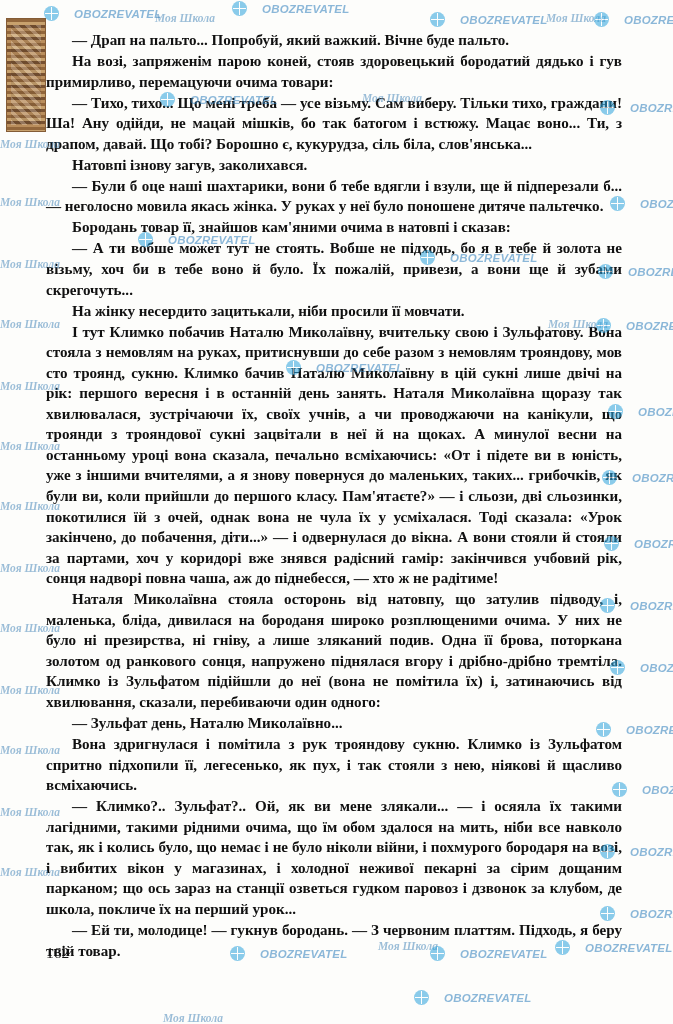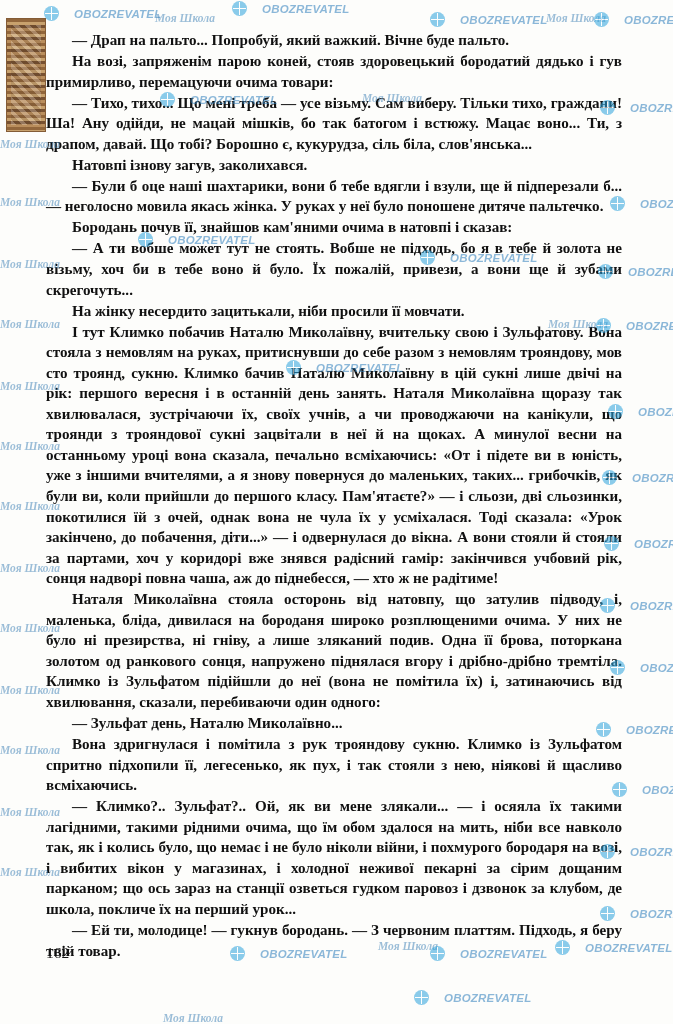--- a/index.html
+++ b/index.html
@@ -139,21 +139,21 @@
 <div class="page">
 
   <div class="ornament"></div>
 
   <div class="content">
     <p class="para">— Драп на пальто... Попробуй, який важкий. Вічне буде пальто.</p>
     <p class="para">На возі, запряженім парою коней, стояв здоровецький бородатий дядько і гув примирливо, перемацуючи очима товари:</p>
     <p class="para">— Тихо, тихо... Що мені треба — усе візьму. Сам виберу. Тільки тихо, граждани! Ша! Ану одійди, не мацай мішків, бо так батогом і встюжу. Мацає воно... Ти, з драпом, давай. Що тобі? Борошно є, кукурудза, сіль біла, слов'янська...</p>
     <p class="para">Натовпі ізнову загув, заколихався.</p>
     <p class="para">— Були б оце наші шахтарики, вони б тебе вдягли і взули, ще й підперезали б... — неголосно мовила якась жінка. У руках у неї було поношене дитяче пальтечко.</p>
-    <p class="para">Бородань почув її, знайшов кам'яними очима в натовпі і сказав:</p>
+    <p class="para">Бородань товар її, знайшов кам'яними очима в натовпі і сказав:</p>
     <p class="para">— А ти вобше может тут не стоять. Вобше не підходь, бо я в тебе й золота не візьму, хоч би в тебе воно й було. Їх пожалій, привези, а вони ще й зубами скрегочуть...</p>
     <p class="para">На жінку несердито зацитькали, ніби просили її мовчати.</p>
     <p class="para">І тут Климко побачив Наталю Миколаївну, вчительку свою і Зульфатову. Вона стояла з немовлям на руках, притиснувши до себе разом з немовлям трояндову, мов сто троянд, сукню. Климко бачив Наталю Миколаївну в цій сукні лише двічі на рік: першого вересня і в останній день занять. Наталя Миколаївна щоразу так хвилювалася, зустрічаючи їх, своїх учнів, а чи проводжаючи на канікули, що троянди з трояндової сукні зацвітали в неї й на щоках. А минулої весни на останньому уроці вона сказала, печально всміхаючись: «От і підете ви в юність, уже з іншими вчителями, а я знову повернуся до маленьких, таких... грибочків, як були ви, коли прийшли до першого класу. Пам'ятаєте?» — і сльози, дві сльозинки, покотилися їй з очей, однак вона не чула їх у усміхалася. Тоді сказала: «Урок закінчено, до побачення, діти...» — і одвернулася до вікна. А вони стояли й стояли за партами, хоч у коридорі вже знявся радісний гамір: закінчився учбовий рік, сонця надворі повна чаша, аж до піднебесся, — хто ж не радітиме!</p>
     <p class="para">Наталя Миколаївна стояла осторонь від натовпу, що затулив підводу, і, маленька, бліда, дивилася на бороданя широко розплющеними очима. У них не було ні презирства, ні гніву, а лише зляканий подив. Одна її брова, поторкана золотом од ранкового сонця, напружено піднялася вгору і дрібно-дрібно тремтіла. Климко із Зульфатом підійшли до неї (вона не помітила їх) і, затинаючись від хвилювання, сказали, перебиваючи один одного:</p>
     <p class="para">— Зульфат день, Наталю Миколаївно...</p>
     <p class="para">Вона здригнулася і помітила з рук трояндову сукню. Климко із Зульфатом спритно підхопили її, легесенько, як пух, і так стояли з нею, ніякові й щасливо всміхаючись.</p>
     <p class="para">— Климко?.. Зульфат?.. Ой, як ви мене злякали... — і осяяла їх такими лагідними, такими рідними очима, що їм обом здалося на мить, ніби все навколо так, як і колись було, що немає і не було ніколи війни, і похмурого бородаря на возі, і вибитих вікон у магазинах, і холодної неживої пекарні за сірим дощаним парканом; що ось зараз на станції озветься гудком паровоз і дзвонок за клубом, де школа, покличе їх на перший урок...</p>
     <p class="para">— Ей ти, молодице! — гукнув бородань. — З червоним платтям. Підходь, я беру твій товар.</p>
   </div>
 

